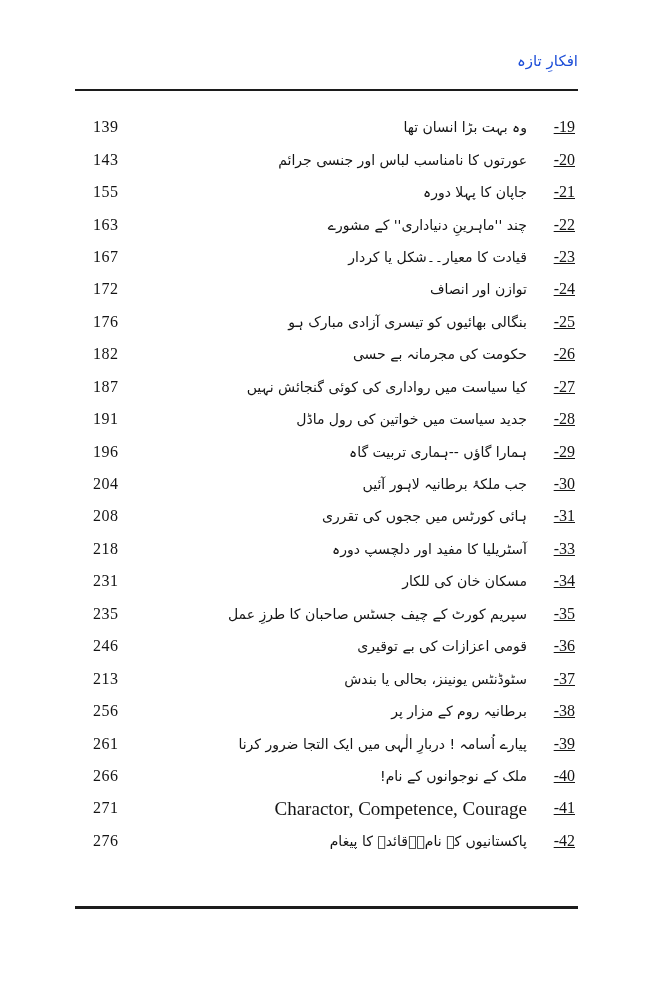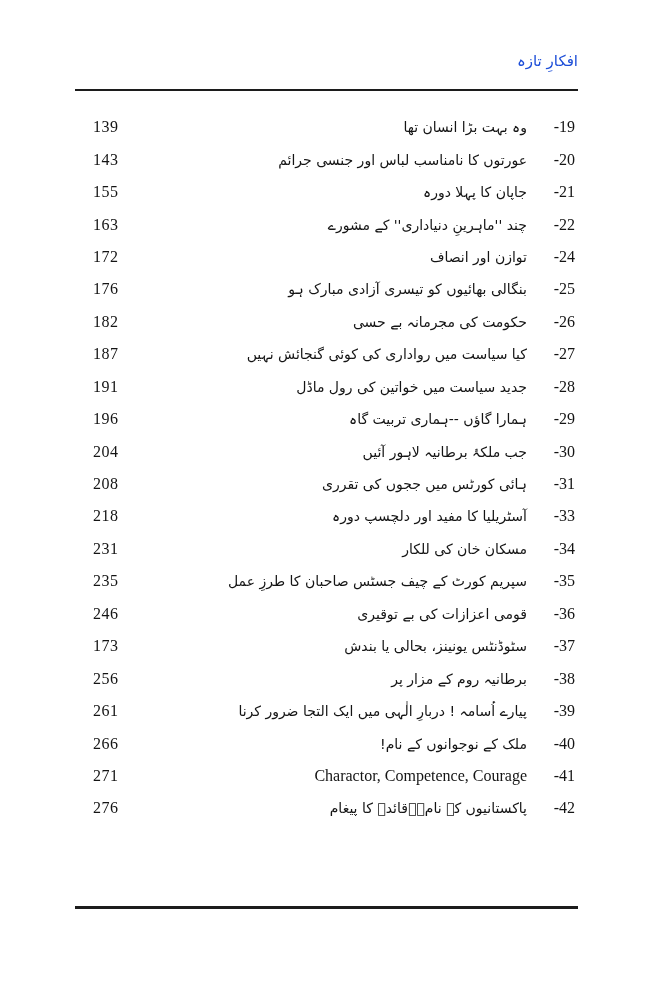--- a/index.html
+++ b/index.html
@@ -55,30 +55,31 @@
     margin-left: auto;
     direction: rtl;
     font-family: "DejaVu Sans", sans-serif;
     font-size: 14px;
     white-space: nowrap;
     line-height: 1;
   }
   .title[data-script="latin"] {
     direction: ltr;
     font-family: "Liberation Serif", serif;
-    font-size: 16px;
+    font-size: 19px;
   }
   .itemno {
     margin-left: 12px;
     width: 36px;
     text-align: right;
     direction: ltr;
     font-family: "Liberation Serif", serif;
     font-size: 16px;
     white-space: nowrap;
+    text-decoration: underline;
   }
 </style>
 </head>
 <body>
 
 <div class="page">
   <div class="header-title">افکارِ تازہ</div>
 
   <div class="rule rule-top"></div>
 
@@ -101,20 +102,25 @@
         <span class="title" data-script="urdu">جاپان کا پہلا دورہ</span>
         <span class="itemno">-21</span>
       </div>
 
       <div class="toc-row">
         <span class="pageno">163</span>
         <span class="title" data-script="urdu">چند ''ماہرینِ دنیاداری'' کے مشورے</span>
         <span class="itemno">-22</span>
       </div>
 
+      <div class="toc-row">
+        <span class="pageno">167</span>
+        <span class="title" data-script="urdu">قیادت کا معیار۔۔شکل یا کردار</span>
+        <span class="itemno">-23</span>
+      </div>
 
       <div class="toc-row">
         <span class="pageno">172</span>
         <span class="title" data-script="urdu">توازن اور انصاف</span>
         <span class="itemno">-24</span>
       </div>
 
       <div class="toc-row">
         <span class="pageno">176</span>
         <span class="title" data-script="urdu">بنگالی بھائیوں کو تیسری آزادی مبارک ہو</span>
@@ -176,21 +182,21 @@
         <span class="itemno">-35</span>
       </div>
 
       <div class="toc-row">
         <span class="pageno">246</span>
         <span class="title" data-script="urdu">قومی اعزازات کی بے توقیری</span>
         <span class="itemno">-36</span>
       </div>
 
       <div class="toc-row">
-        <span class="pageno">173</span>
+        <span class="pageno">213</span>
         <span class="title" data-script="urdu">سٹوڈنٹس یونینز، بحالی یا بندش</span>
         <span class="itemno">-37</span>
       </div>
 
       <div class="toc-row">
         <span class="pageno">256</span>
         <span class="title" data-script="urdu">برطانیہ روم کے مزار پر</span>
         <span class="itemno">-38</span>
       </div>
 

